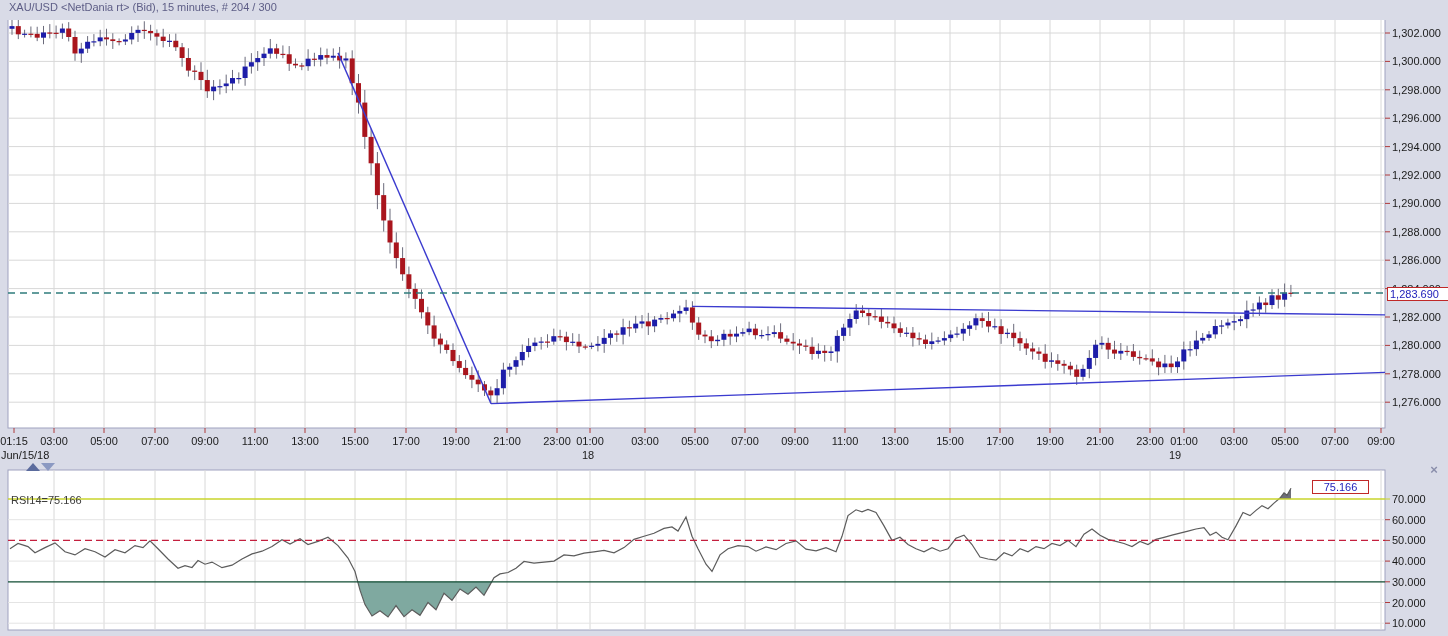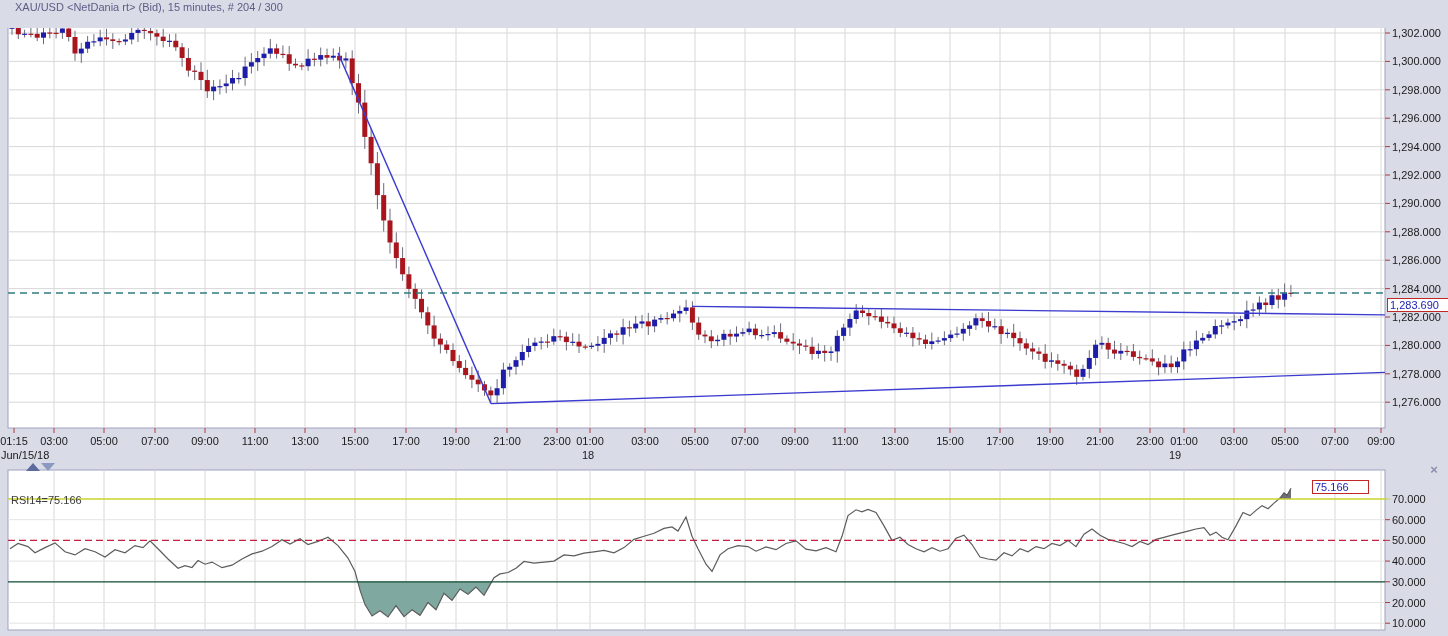--- a/index.html
+++ b/index.html
@@ -1,24 +1,24 @@
 <!DOCTYPE html>
 <html><head>
 <meta charset="utf-8">
 <style>
   html,body{margin:0;padding:0;}
   .screen{position:relative;width:1448px;height:636px;background:#d9dbe7;overflow:hidden;
           font-family:"Liberation Sans","DejaVu Sans",sans-serif;}
   #chart-svg{position:absolute;left:0;top:0;}
-  .titlebar{position:absolute;left:0;top:0;width:100%;height:28px;background:#d9dbe7;
-            color:#5d5d86;font-size:11px;line-height:15px;padding-left:15px;box-sizing:border-box;}
+  .titlebar{position:absolute;left:0;top:0;width:100%;height:20px;background:#d9dbe7;
+            color:#5d5d86;font-size:11px;line-height:15px;padding-left:9px;box-sizing:border-box;}
   .value-box{position:absolute;background:#ffffff;border:1px solid #c02828;color:#2222bb;
              font-size:11px;line-height:12px;padding:0 2px;white-space:nowrap;}
-  #price-box{left:1387px;top:287px;width:56px;height:12px;margin-top:11px;}
-  #rsi-box{left:1312px;top:480px;width:51px;height:12px;}
+  #price-box{left:1387px;top:287px;width:56px;height:12px;}
+  #rsi-box{left:1312px;top:480px;width:51px;height:12px;text-align:center;}
   #rsi-title{position:absolute;left:11px;top:476px;color:#3c3c3c;font-size:11px;margin-top:18px;}
   .tri{position:absolute;width:0;height:0;}
   #arrow-up{left:26px;top:463px;border-left:7px solid transparent;border-right:7px solid transparent;
             border-bottom:8px solid #5b6b9d;}
   #arrow-down{left:41px;top:463px;border-left:7px solid transparent;border-right:7px solid transparent;
             border-top:8px solid #8b99c2;}
   #rsi-close{position:absolute;left:1426px;top:463px;width:16px;height:13px;color:#8a8eab;
              font-size:13px;font-weight:bold;line-height:13px;text-align:center;cursor:pointer;}
   .axis-hit{position:absolute;}
 </style>

